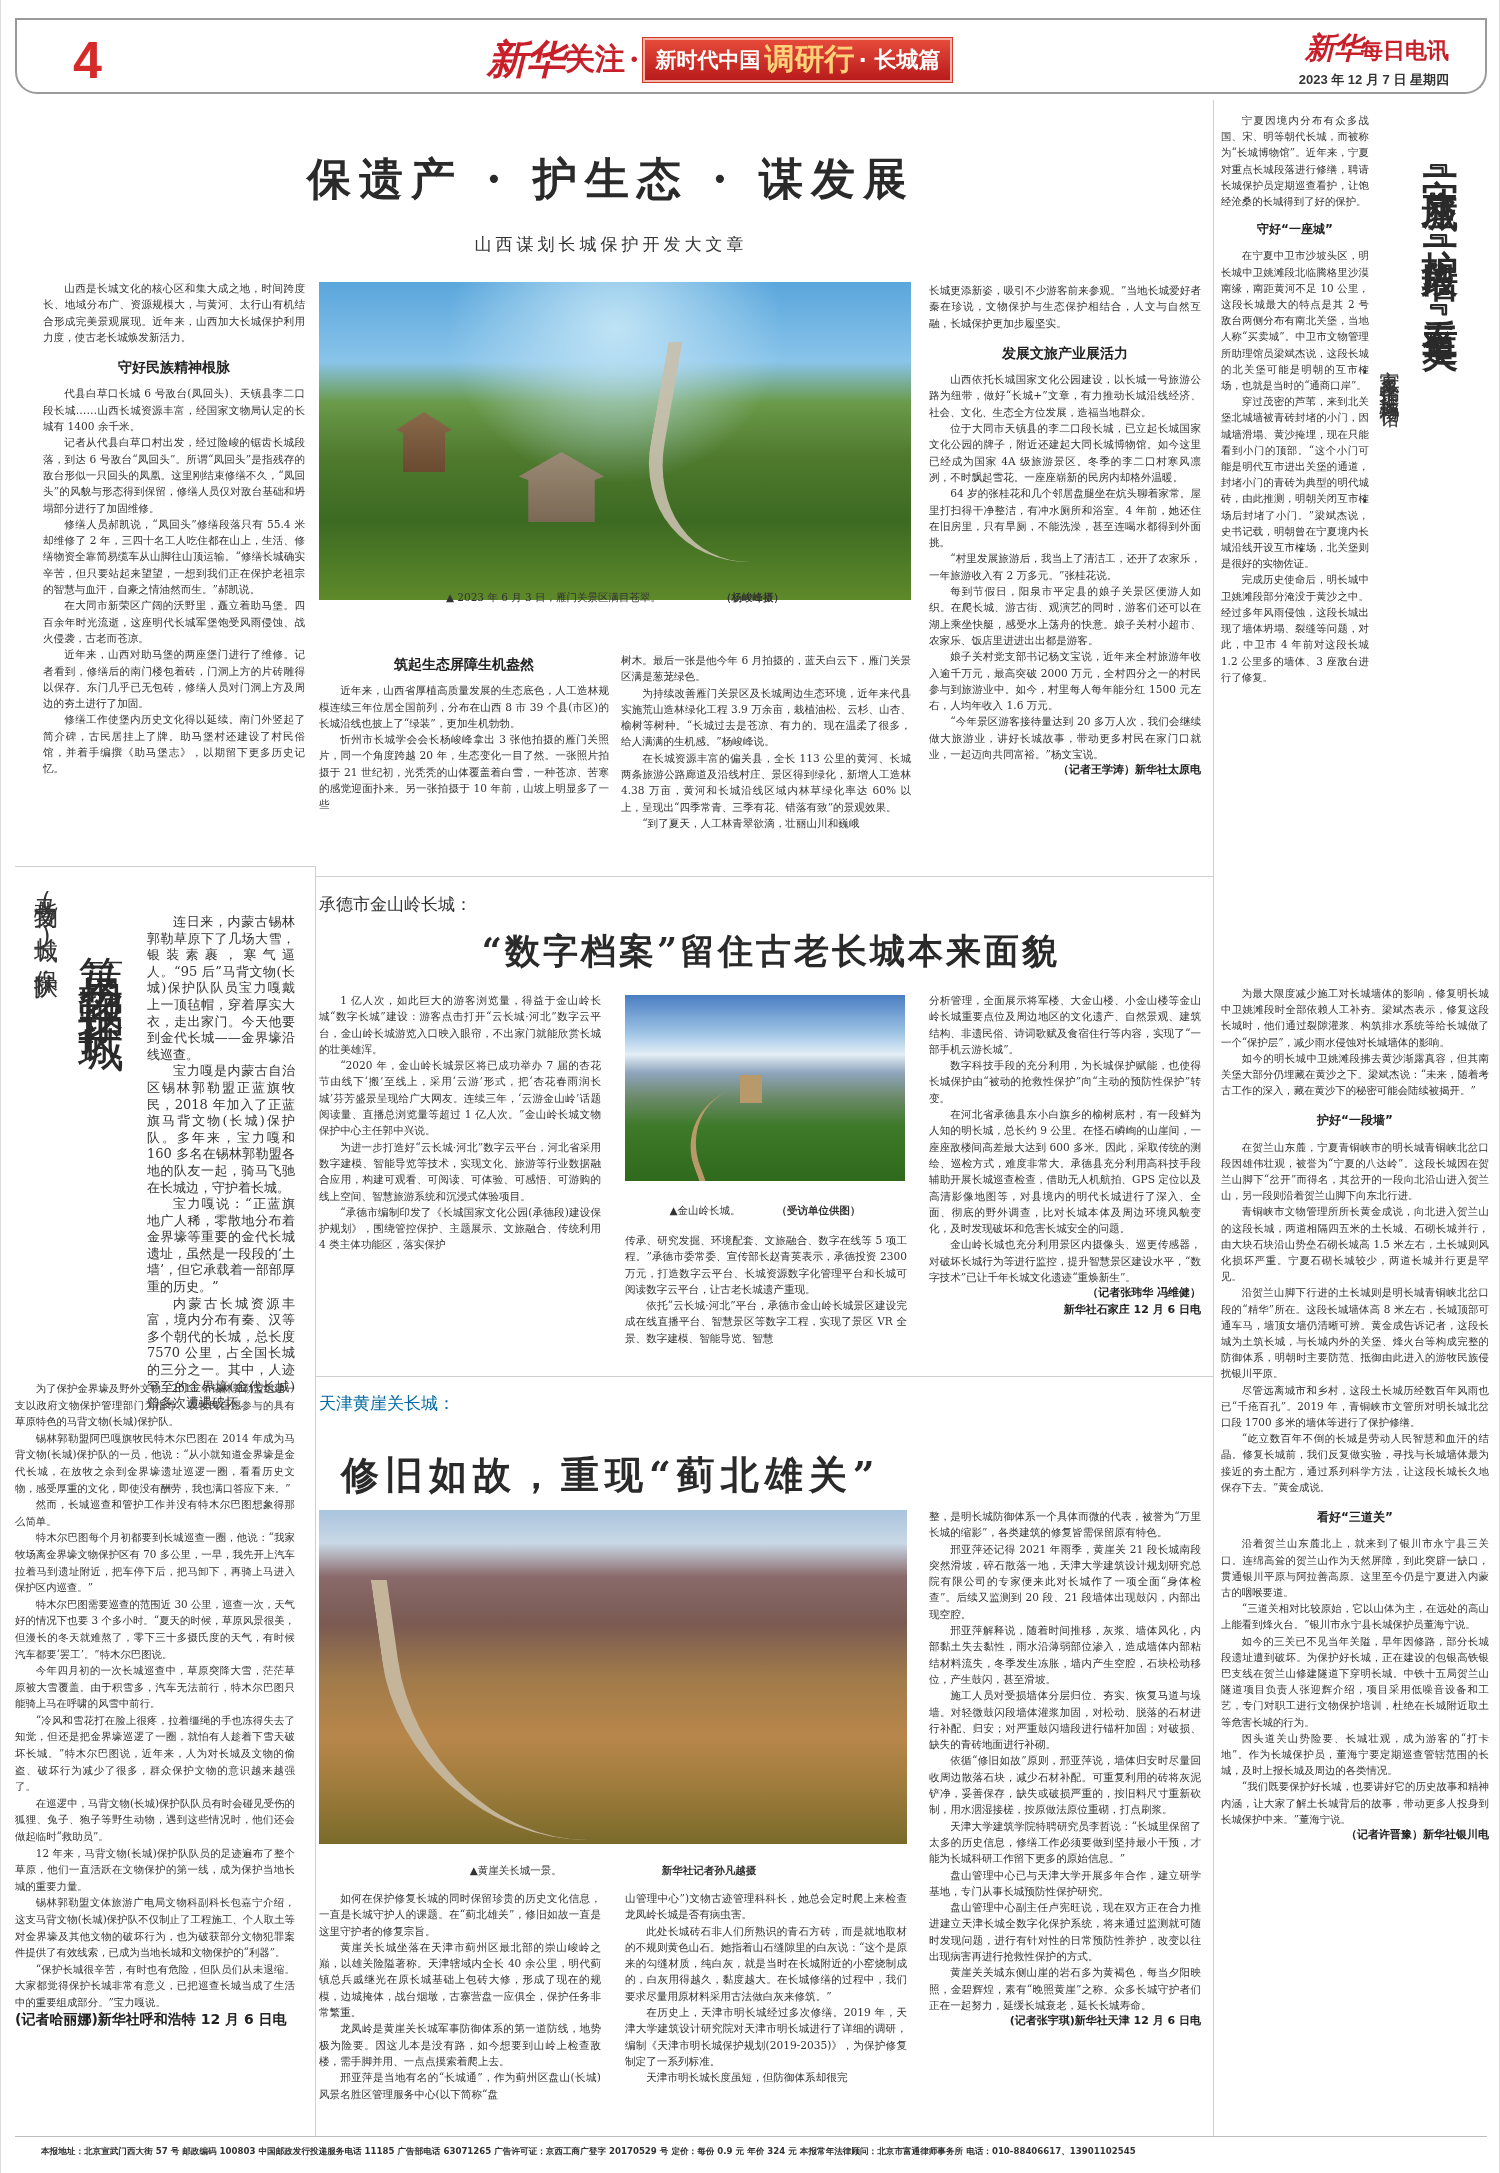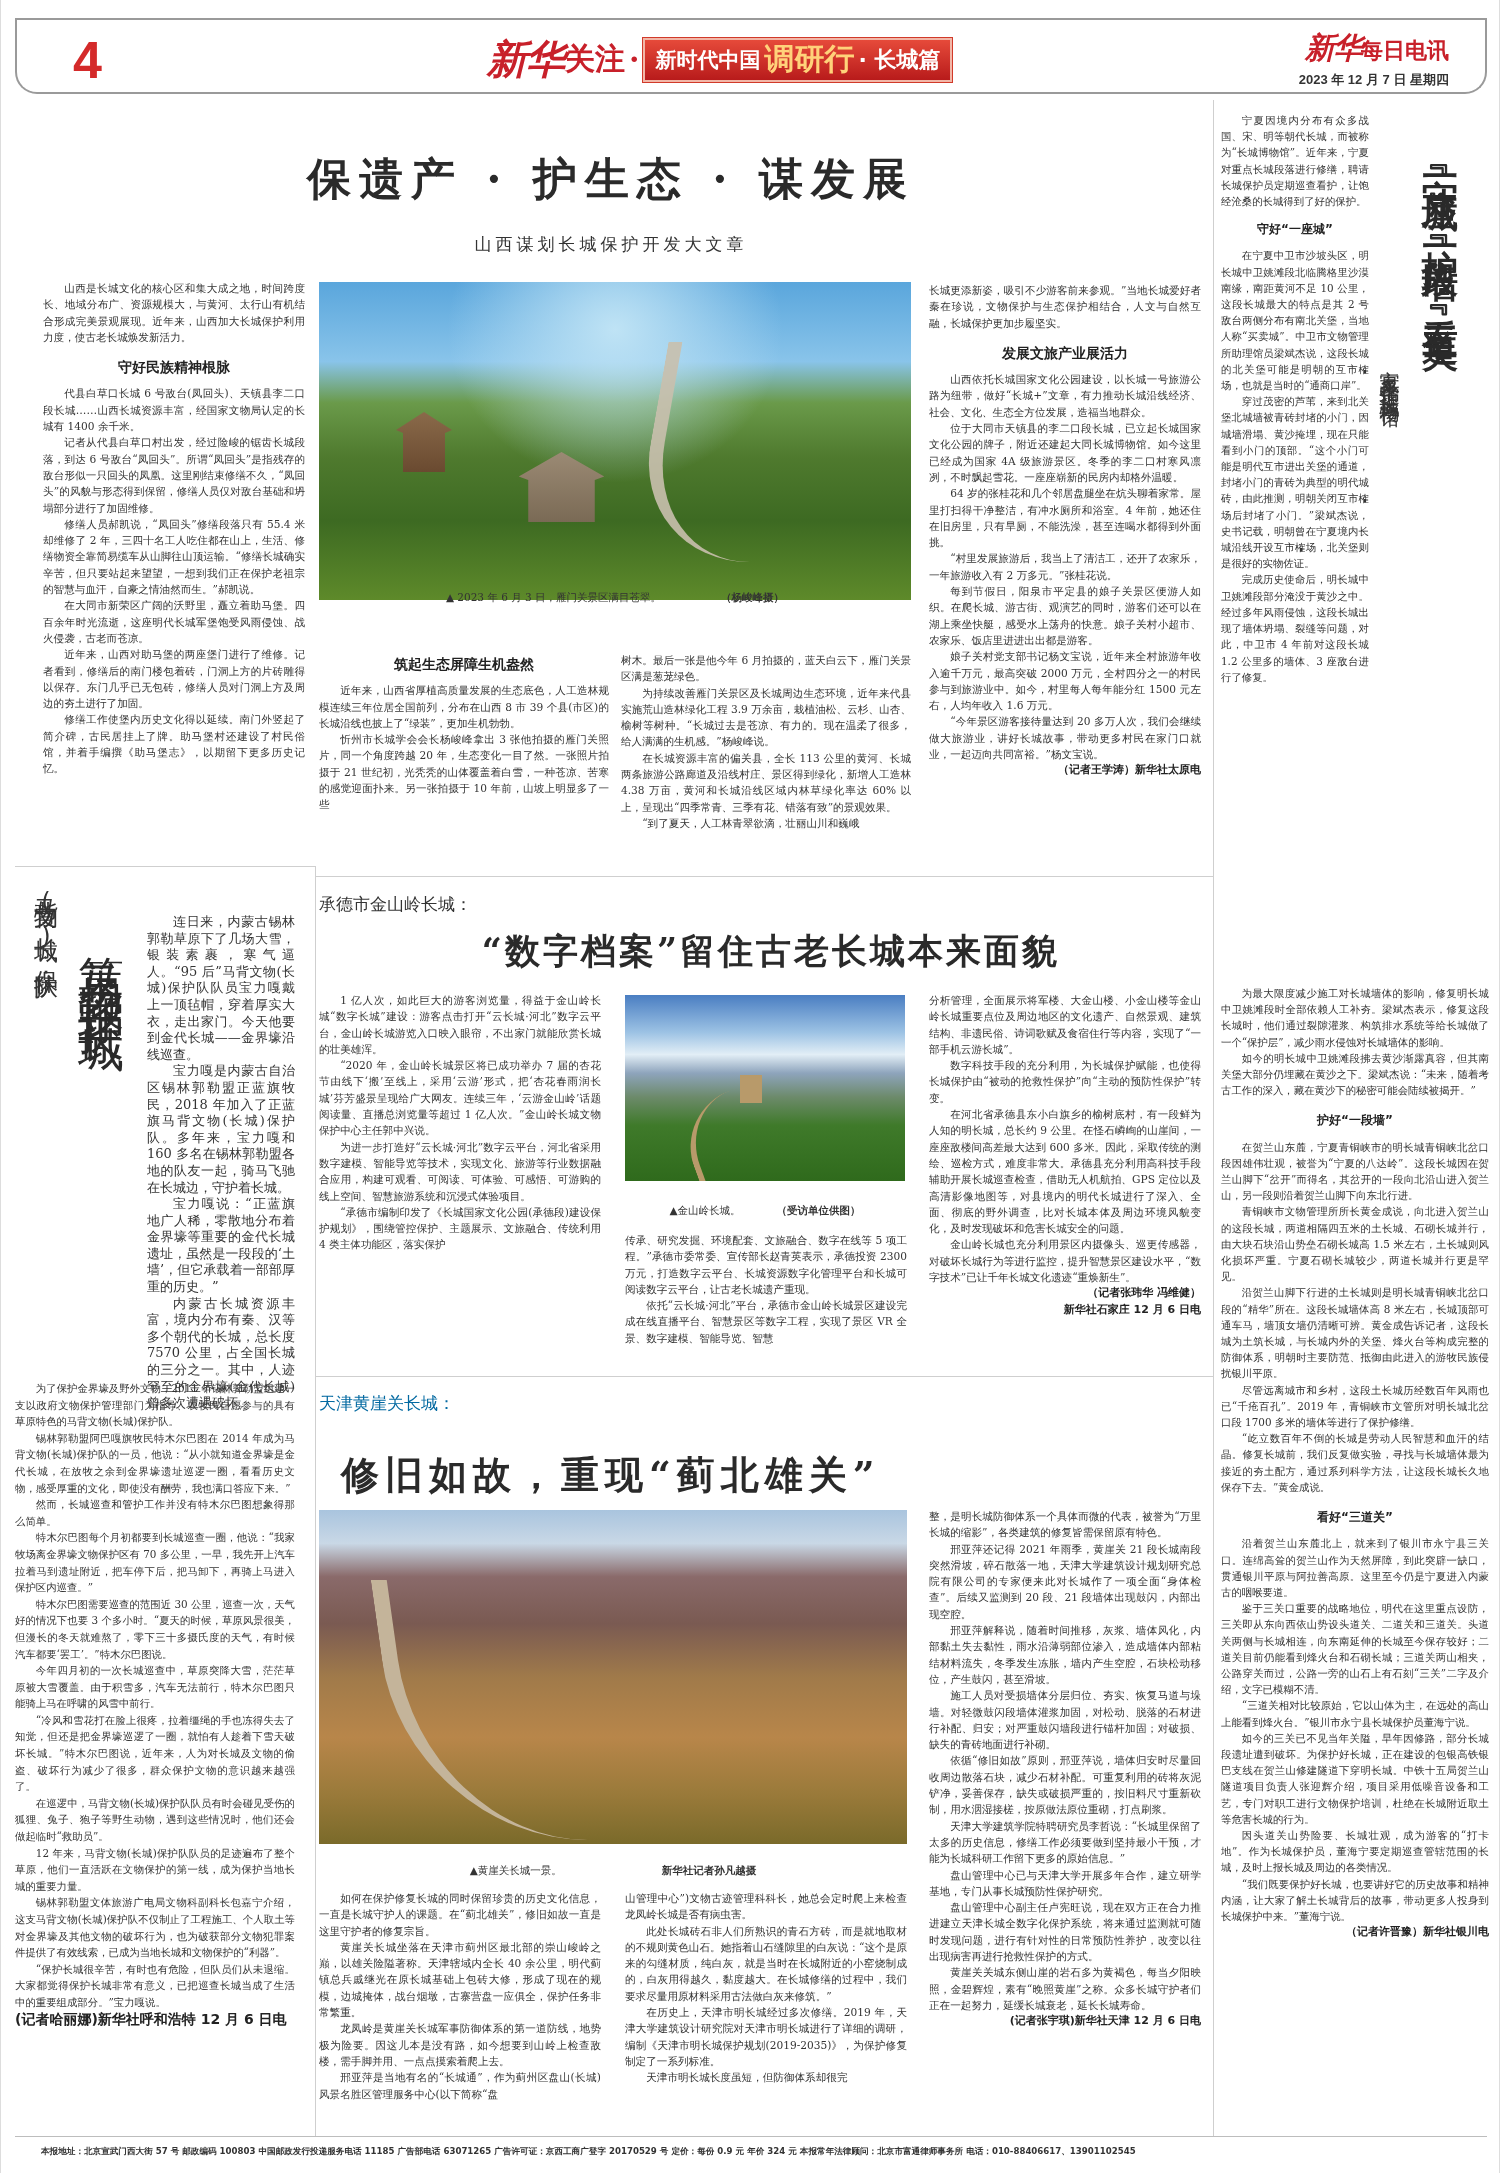--- a/index.html
+++ b/index.html
@@ -243,21 +243,20 @@
     <p>为最大限度减少施工对长城墙体的影响，修复明长城中卫姚滩段时全部依赖人工补夯。梁斌杰表示，修复这段长城时，他们通过裂隙灌浆、构筑排水系统等给长城做了一个“保护层”，减少雨水侵蚀对长城墙体的影响。</p>
     <p>如今的明长城中卫姚滩段拂去黄沙渐露真容，但其南关堡大部分仍埋藏在黄沙之下。梁斌杰说：“未来，随着考古工作的深入，藏在黄沙下的秘密可能会陆续被揭开。”</p>
     <div class="sub" style="font-size:12px;">护好“一段墙”</div>
     <p>在贺兰山东麓，宁夏青铜峡市的明长城青铜峡北岔口段因雄伟壮观，被誉为“宁夏的八达岭”。这段长城因在贺兰山脚下“岔开”而得名，其岔开的一段向北沿山进入贺兰山，另一段则沿着贺兰山脚下向东北行进。</p>
     <p>青铜峡市文物管理所所长黄金成说，向北进入贺兰山的这段长城，两道相隔四五米的土长城、石砌长城并行，由大块石块沿山势垒石砌长城高 1.5 米左右，土长城则风化损坏严重。宁夏石砌长城较少，两道长城并行更是罕见。</p>
     <p>沿贺兰山脚下行进的土长城则是明长城青铜峡北岔口段的“精华”所在。这段长城墙体高 8 米左右，长城顶部可通车马，墙顶女墙仍清晰可辨。黄金成告诉记者，这段长城为土筑长城，与长城内外的关堡、烽火台等构成完整的防御体系，明朝时主要防范、抵御由此进入的游牧民族侵扰银川平原。</p>
     <p>尽管远离城市和乡村，这段土长城历经数百年风雨也已“千疮百孔”。2019 年，青铜峡市文管所对明长城北岔口段 1700 多米的墙体等进行了保护修缮。</p>
     <p>“屹立数百年不倒的长城是劳动人民智慧和血汗的结晶。修复长城前，我们反复做实验，寻找与长城墙体最为接近的夯土配方，通过系列科学方法，让这段长城长久地保存下去。”黄金成说。</p>
     <div class="sub" style="font-size:12px;">看好“三道关”</div>
     <p>沿着贺兰山东麓北上，就来到了银川市永宁县三关口。连绵高耸的贺兰山作为天然屏障，到此突辟一缺口，贯通银川平原与阿拉善高原。这里至今仍是宁夏进入内蒙古的咽喉要道。</p>
-    <p>鉴于三关口重要的战略地位，明代在这里重点设防，三关即从东向西依山势设头道关、二道关和三道关。头道关两侧与长城相连，向东南延伸的长城至今保存较好；二道关目前仍能看到烽火台和石砌长城；三道关两山相夹，公路穿关而过，公路一旁的山石上有石刻“三关”二字及介绍，文字已模糊不清。</p>
     <p>“三道关相对比较原始，它以山体为主，在远处的高山上能看到烽火台。”银川市永宁县长城保护员董海宁说。</p>
     <p>如今的三关已不见当年关隘，早年因修路，部分长城段遗址遭到破坏。为保护好长城，正在建设的包银高铁银巴支线在贺兰山修建隧道下穿明长城。中铁十五局贺兰山隧道项目负责人张迎辉介绍，项目采用低噪音设备和工艺，专门对职工进行文物保护培训，杜绝在长城附近取土等危害长城的行为。</p>
     <p>因头道关山势险要、长城壮观，成为游客的“打卡地”。作为长城保护员，董海宁要定期巡查管辖范围的长城，及时上报长城及周边的各类情况。</p>
     <p>“我们既要保护好长城，也要讲好它的历史故事和精神内涵，让大家了解土长城背后的故事，带动更多人投身到长城保护中来。”董海宁说。</p>
     <div class="byline">（记者许晋豫）新华社银川电</div>
   </div>
 
   <div class="rule-h" style="left:14px;top:2136px;width:1472px;background:#bdbdbd;"></div>
   <div style="position:absolute;left:40px;top:2146px;width:1440px;font-family:'DejaVu Sans',sans-serif;font-weight:bold;font-size:8.6px;color:#333;white-space:nowrap;overflow:hidden;">本报地址：北京宣武门西大街 57 号   邮政编码 100803   中国邮政发行投递服务电话 11185   广告部电话 63071265   广告许可证：京西工商广登字 20170529 号   定价：每份 0.9 元   年价 324 元   本报常年法律顾问：北京市富通律师事务所   电话：010-88406617、13901102545</div>
 </div>

